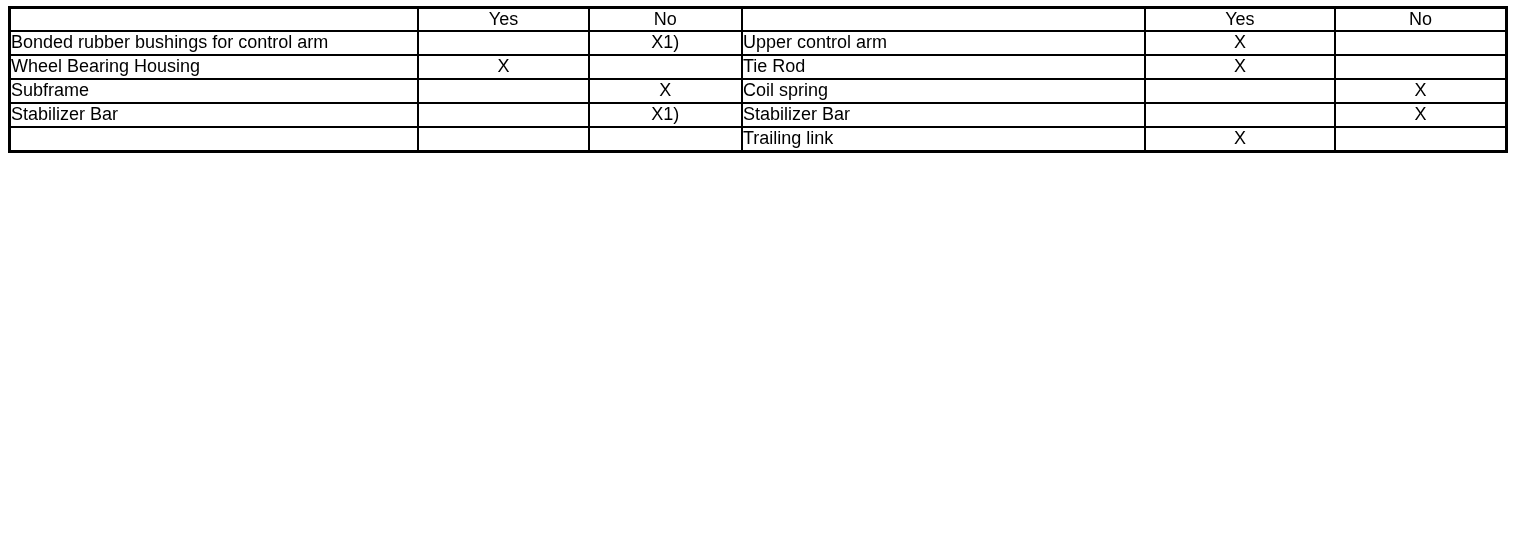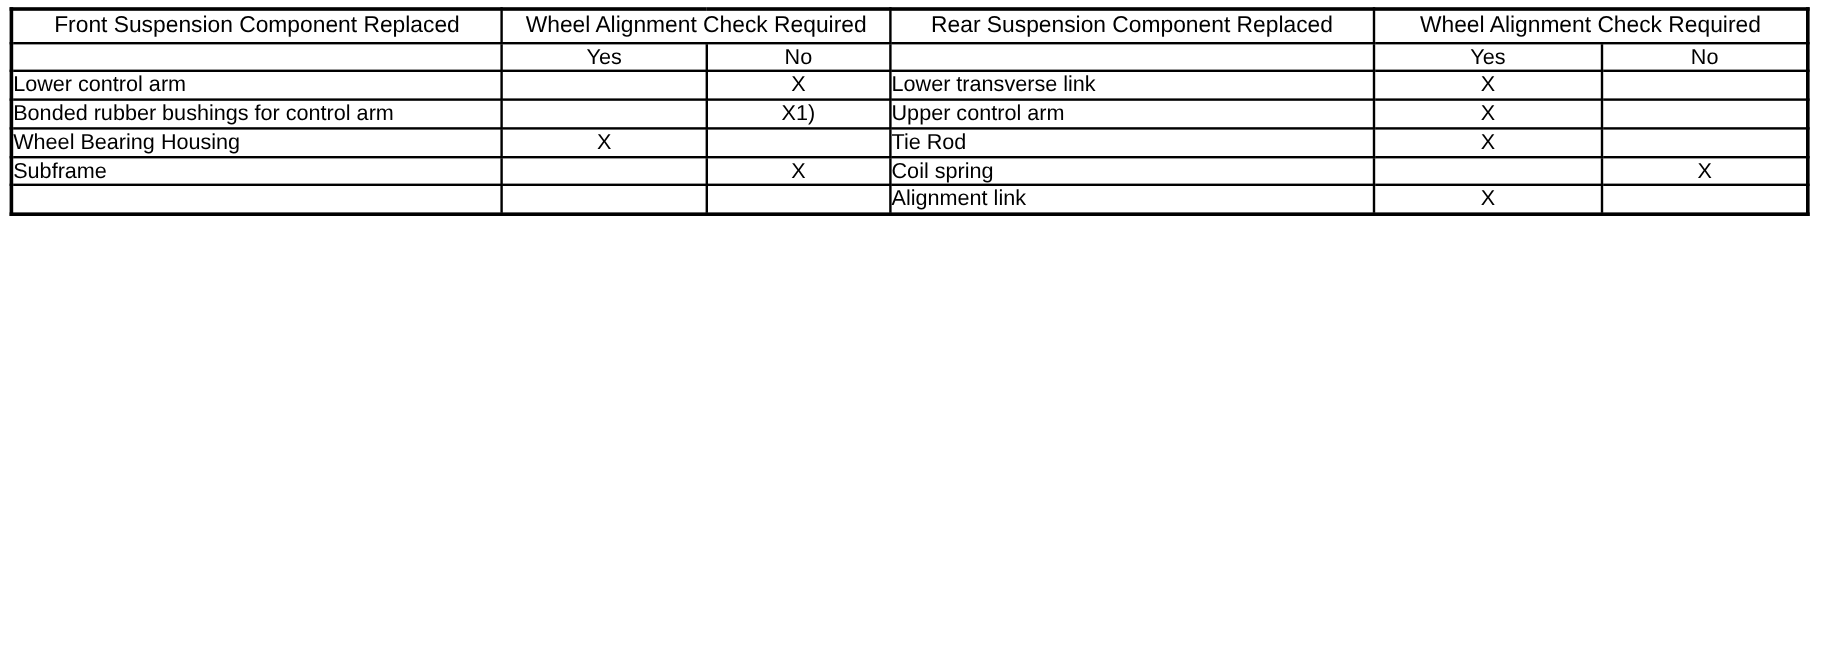--- a/index.html
+++ b/index.html
@@ -81,42 +81,28 @@
     <colgroup>
       <col class="c0">
         <col class="c1">
         <col class="c2">
         <col class="c3">
         <col class="c4">
         <col class="c5">
     </colgroup>
     <tbody>
       <tr>
-        <td class="hd">Front Suspension Component Replaced</td>
-        <td class="hd" colspan="2">Wheel Alignment Check Required</td>
-        <td class="hd">Rear Suspension Component Replaced</td>
-        <td class="hd" colspan="2">Wheel Alignment Check Required</td>
-      </tr>
-      <tr>
         <td class="blank">&nbsp;</td>
         <td class="sub">Yes</td>
         <td class="sub">No</td>
         <td class="blank">&nbsp;</td>
         <td class="sub">Yes</td>
         <td class="sub">No</td>
       </tr>
 
-      <tr>
-        <td class="cellname">Lower control arm</td>
-        <td class="mark">&nbsp;</td>
-        <td class="mark">X</td>
-        <td class="cellname">Lower transverse link</td>
-        <td class="mark">X</td>
-        <td class="mark">&nbsp;</td>
-      </tr>
 
       <tr class="rowtall">
         <td class="cellname">Bonded rubber bushings for control arm</td>
         <td class="mark">&nbsp;</td>
         <td class="mark">X1)</td>
         <td class="cellname">Upper control arm</td>
         <td class="mark">X</td>
         <td class="mark">&nbsp;</td>
       </tr>
 
@@ -134,24 +120,32 @@
       <tr>
         <td class="cellname">Subframe</td>
         <td class="mark">&nbsp;</td>
         <td class="mark">X</td>
         <td class="cellname">Coil spring</td>
         <td class="mark">&nbsp;</td>
         <td class="mark">X</td>
       </tr>
 
 
+      <tr>
+        <td class="cellname">Stabilizer Bar</td>
+        <td class="mark">&nbsp;</td>
+        <td class="mark">X1)</td>
+        <td class="cellname">Stabilizer Bar</td>
+        <td class="mark">&nbsp;</td>
+        <td class="mark">X</td>
+      </tr>
 
       <tr>
         <td class="cellname">&nbsp;</td>
         <td class="mark">&nbsp;</td>
         <td class="mark">&nbsp;</td>
-        <td class="cellname">Alignment link</td>
+        <td class="cellname">Trailing link</td>
         <td class="mark">X</td>
         <td class="mark">&nbsp;</td>
       </tr>
     </tbody>
   </table>
 </div>
 
 </body></html>

